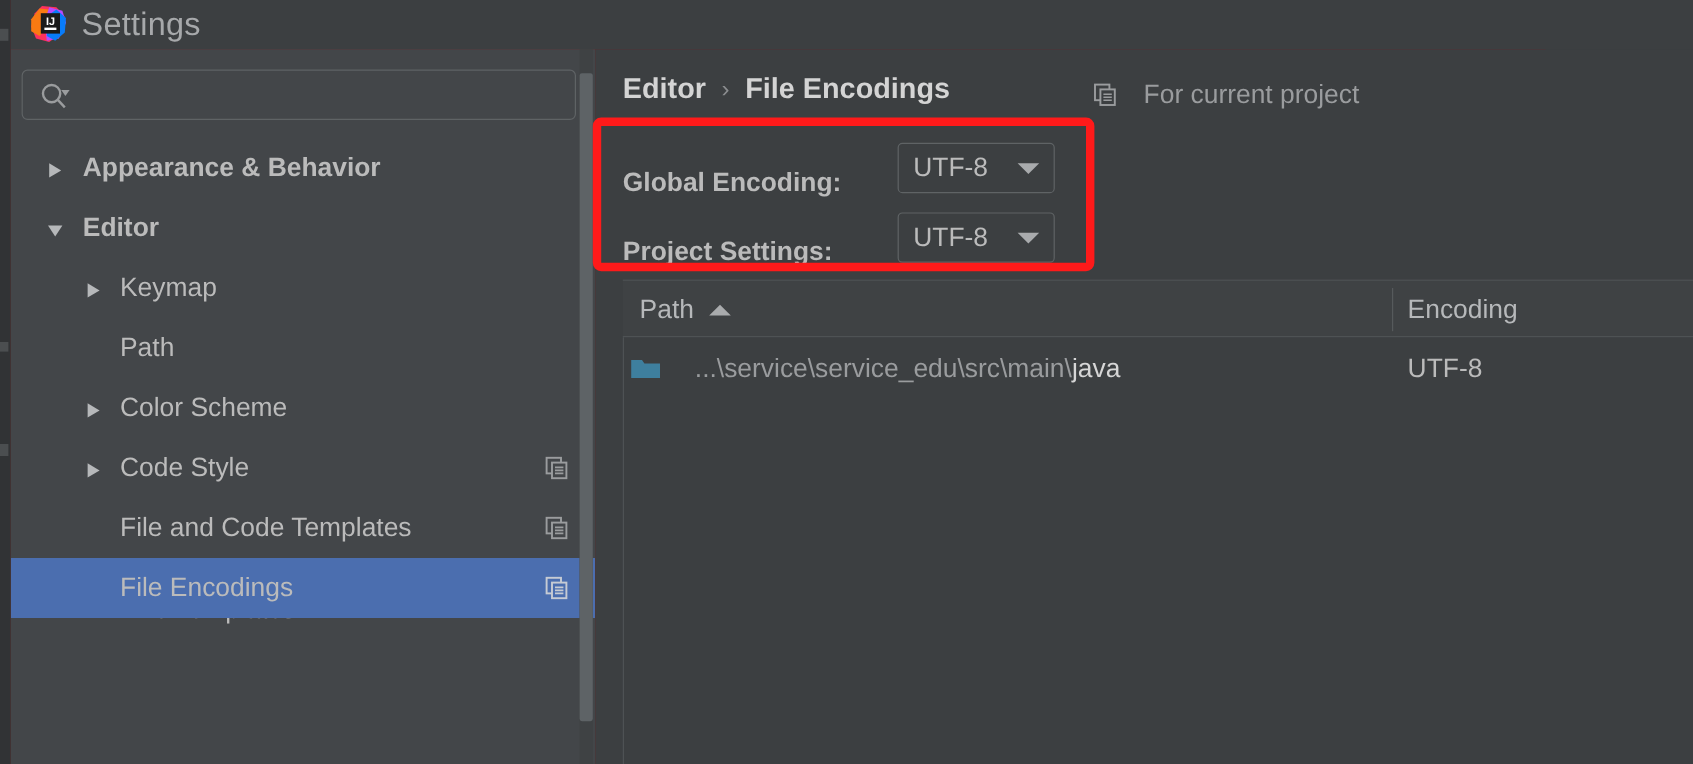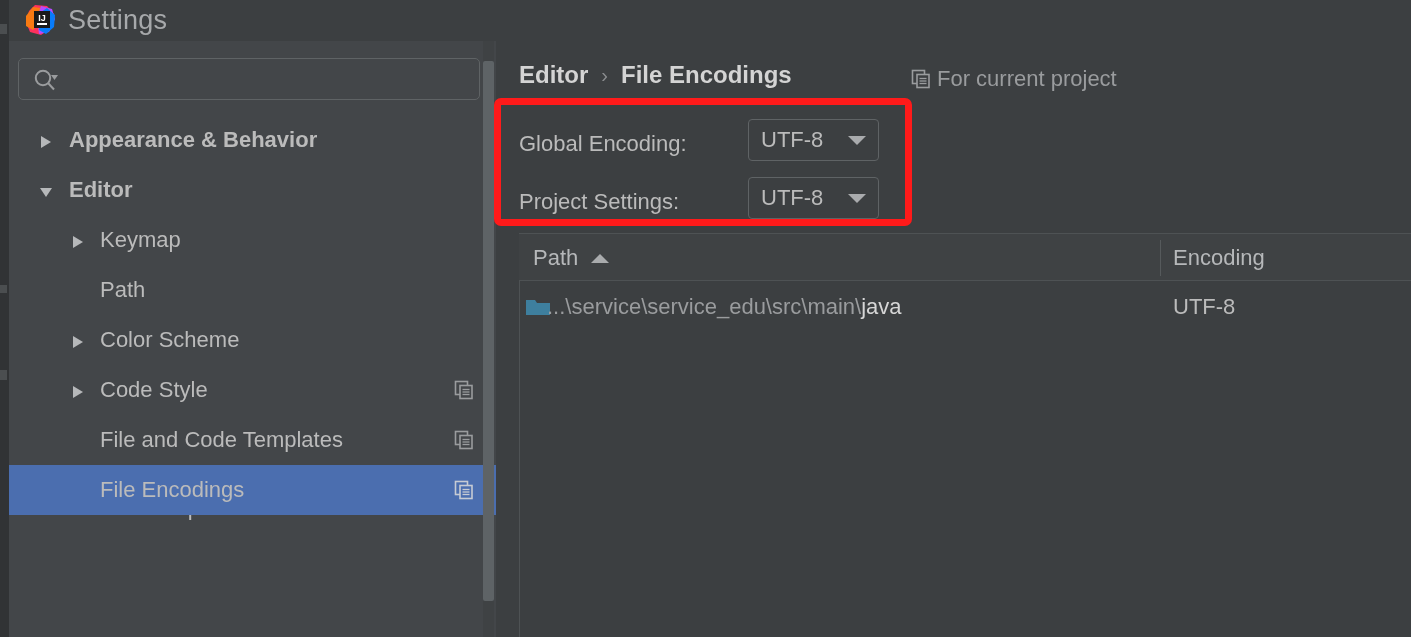--- a/index.html
+++ b/index.html
@@ -85,27 +85,27 @@
     background:#3c3f41;
   }
   .breadcrumb {
     position:absolute; left:23px; top:17px; height:34px;
     display:flex; align-items:center; gap:13px;
     font-size:24px; font-weight:bold; color:#d4d4d4;
   }
   .crumb-sep { color:#8b8d8f; font-weight:normal; font-size:20px; }
   .for-project {
     position:absolute; left:415px; top:22px; height:32px;
-    display:flex; align-items:center; gap:6px;
+    display:flex; align-items:center; gap:22px;
     font-size:22px; color:#9a9c9e;
   }
   .doc-icon { width:20px; height:20px; }
 
   .enc-row {
-    position:absolute; display:flex; align-items:center;
+    position:absolute; display:flex; align-items:flex-end;font-weight:bold;
   }
   .enc-label { font-size:22px; color:#bbbbbb; white-space:nowrap; }
   .combo {
     position:absolute; width:131px; height:42px;
     border:1px solid #5f6365; border-radius:4px; background:#3c3f41;
     display:flex; align-items:center; padding:0 12px;
     justify-content:space-between;
   }
   .combo-val { font-size:22px; color:#bbbbbb; }
   .chev { width:0;height:0;border-left:9px solid transparent;border-right:9px solid transparent;border-top:9px solid #a9abad; }
@@ -131,21 +131,21 @@
   .th-path { left:14px; gap:13px; }
   .sort-asc { width:0;height:0;border-left:9px solid transparent;border-right:9px solid transparent;border-bottom:9px solid #a9abad; }
   .col-div { position:absolute; left:641px; top:6px; width:1px; height:36px; background:#565a5c; }
   .th-enc { left:654px; }
   .tbody-line { position:absolute; left:0; top:48px; width:1px; height:356px; background:#4e5254; }
   .trow {
     position:absolute; left:0; top:48px; width:892px; height:52px;
     display:flex; align-items:center;
   }
   .folder-icon { position:absolute; left:6px; width:26px; height:22px; }
-  .cell-path { position:absolute; left:28px; font-size:22px; color:#9a9c9e; white-space:nowrap; }
+  .cell-path { position:absolute; left:60px; font-size:22px; color:#9a9c9e; white-space:nowrap; }
   .cell-path .bright { color:#d6d6d6; }
   .cell-enc { position:absolute; left:654px; font-size:22px; color:#bbbbbb; }
 </style>
 </head>
 <body>
 
 <div class="screen">
 
   <div class="under-strip"></div>
   <div class="under-frag" style="top:24px;height:10px;"></div>

